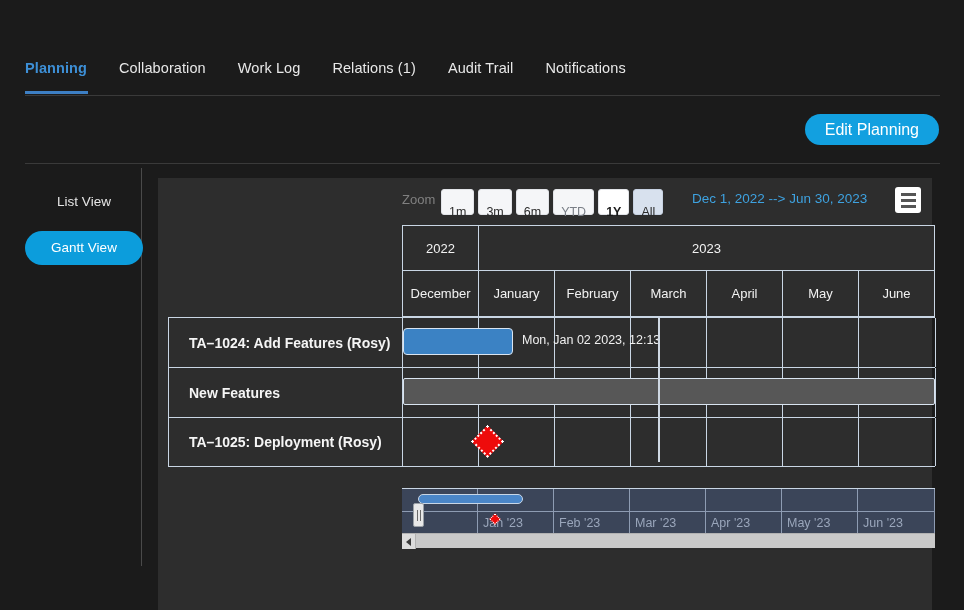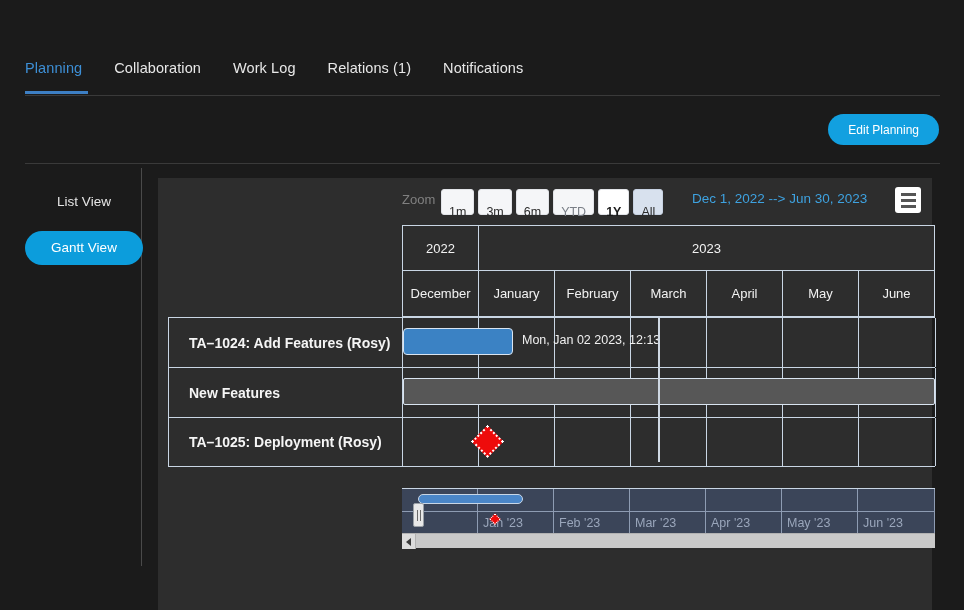--- a/index.html
+++ b/index.html
@@ -15,39 +15,39 @@
     position: absolute; left: 25px; top: 60px;
     display: flex; align-items: flex-end; gap: 0;
   }
   .tab {
     font-size: 14.5px; color: #e8e8e8;
     padding: 0 16px 14px 16px;
     white-space: nowrap; cursor: pointer;
     letter-spacing: .1px;
   }
   .tab:first-child { padding-left: 0; }
-  .tab.active { color: #3d8fd6; }
+  .tab.active { color: #3d8fd6; font-weight: bold; }
   .tab-underline {
     position: absolute; left: 25px; top: 91px;
     width: 63px; height: 3px; background: #3d7fc4;
   }
   .divider {
     position: absolute; left: 25px; width: 915px; height: 1px;
     background: #3a3a3a;
   }
   .divider.d1 { top: 95px; }
   .divider.d2 { top: 163px; }
 
   
   .edit-planning {
     position: absolute; right: 25px; top: 114px;
     background: #12a0e0; color: #ffffff;
     border: none; border-radius: 18px;
     height: 31px; padding: 0 20px;
-    font-size: 12px; font-family: "Liberation Sans", sans-serif;
+    font-size: 16px; font-family: "Liberation Sans", sans-serif;
     cursor: pointer; white-space: nowrap;
   }
 
   
   .view-col {
     position: absolute; left: 0; top: 175px;
     width: 141px; height: 390px;
   }
   .view-divider {
     position: absolute; left: 141px; top: 168px;
@@ -228,20 +228,21 @@
   }
 </style>
 </head>
 <body>
 
 <div class="tabs">
   <div class="tab active">Planning</div>
   <div class="tab">Collaboration</div>
   <div class="tab">Work Log</div>
   <div class="tab">Relations (1)</div>
+  <div class="tab">Audit Trail</div>
   <div class="tab">Notifications</div>
 </div>
 <div class="tab-underline"></div>
 <div class="divider d1"></div>
 <div class="divider d2"></div>
 
 <button class="edit-planning">Edit Planning</button>
 
 <div class="view-divider"></div>
 <div class="view-col">

